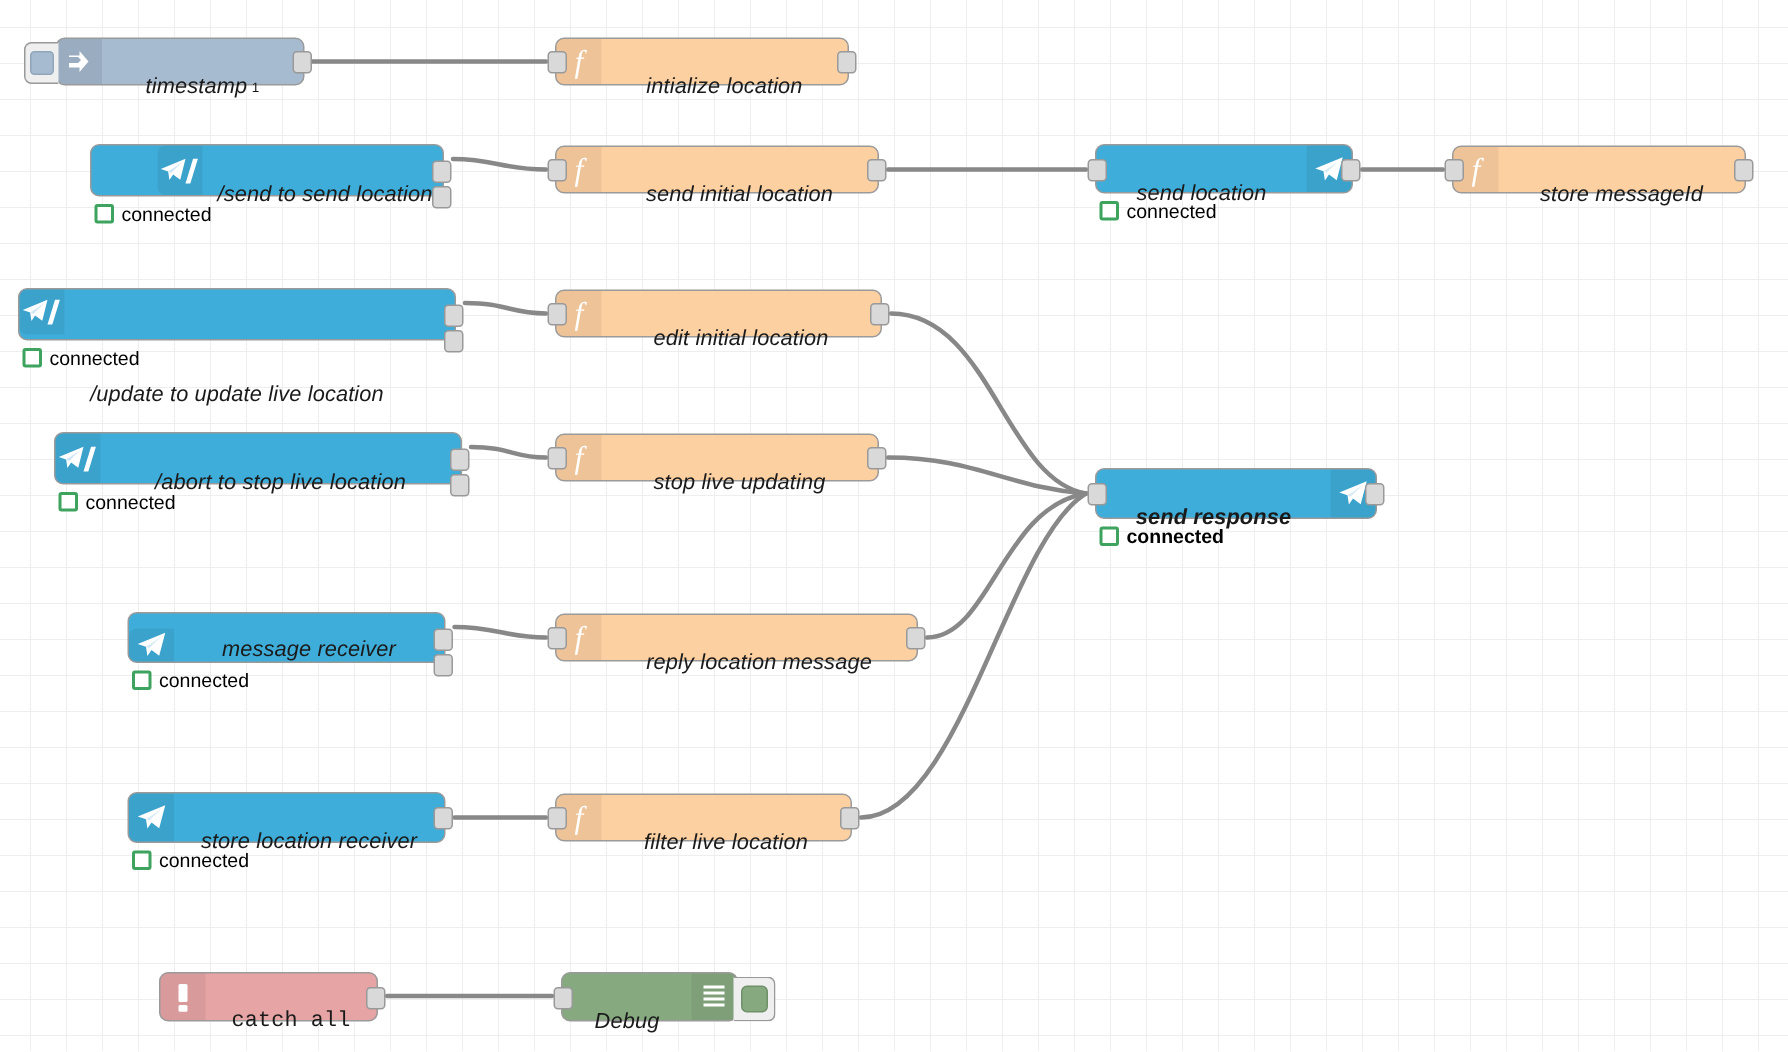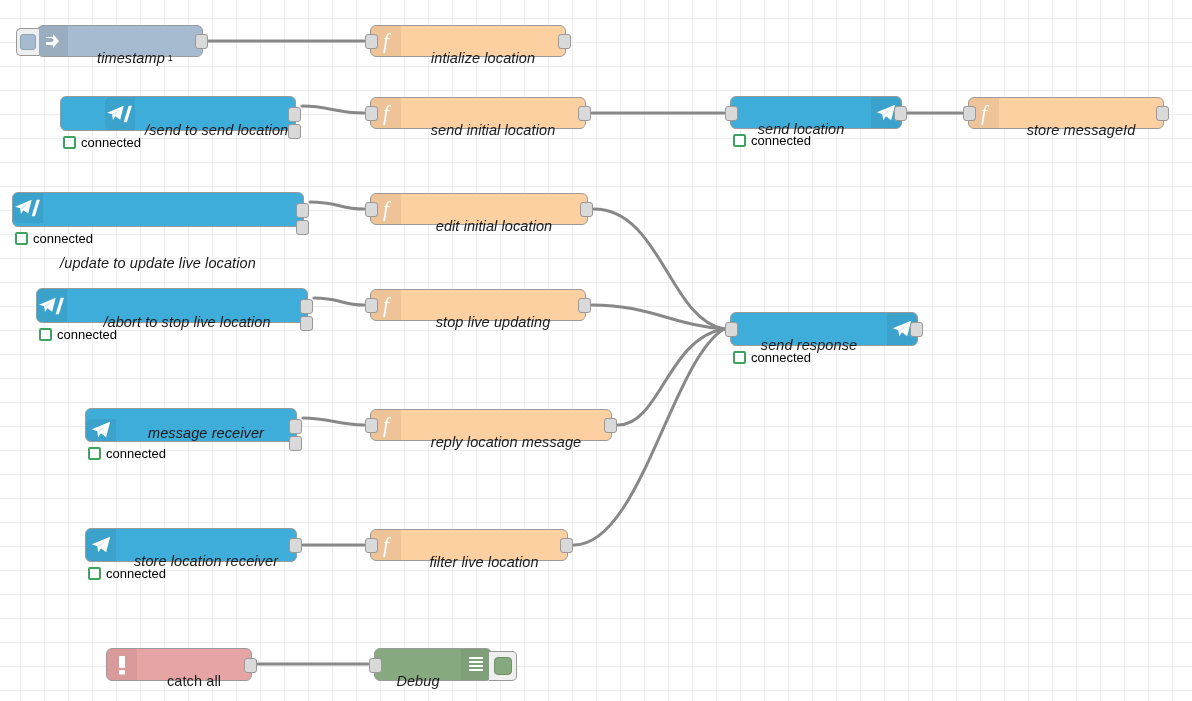--- a/index.html
+++ b/index.html
@@ -311,21 +311,21 @@
       <div class="node n-function" style="left: 370px; top: 289px; width: 216px; height: 32px;">
         <div class="node-icon">
           <svg width="22" height="24" viewBox="0 0 22 24">
             <text x="11" y="19" font-family="Liberation Serif, serif" font-size="21" font-style="italic" text-anchor="middle" fill="#ffffff">f</text>
           </svg>
         </div>
         <div class="node-label">stop live updating</div>
         <div class="port in"></div>
         <div class="port out"></div>
       </div>
-      <div class="node n-telegram" style="left: 730px; top: 312px; width: 188px; height: 34px;">
+      <div class="node n-telegram" style="left: 730px; top: 312px; width: 188px; height: 34px; font-weight: bold;">
         <div class="node-label">send response</div>
         <div class="node-icon right">
           <svg width="22" height="22" viewBox="0 0 24 24">
             <path d="M22 3 L2 11.2 L8 13.3 L9 20 L12 15.6 L17.6 19.8 Z" fill="#ffffff"></path>
             <path d="M8 13.3 L19 6 L10.2 14.4 Z" fill="#d9ecf6"></path>
           </svg>
         </div>
         <div class="port in"></div>
         <div class="port out"></div>
         <div class="status">
@@ -375,21 +375,21 @@
       <div class="node n-function" style="left: 370px; top: 529px; width: 198px; height: 32px;">
         <div class="node-icon">
           <svg width="22" height="24" viewBox="0 0 22 24">
             <text x="11" y="19" font-family="Liberation Serif, serif" font-size="21" font-style="italic" text-anchor="middle" fill="#ffffff">f</text>
           </svg>
         </div>
         <div class="node-label">filter live location</div>
         <div class="port in"></div>
         <div class="port out"></div>
       </div>
-      <div class="node n-catch" style="left: 106px; top: 648px; width: 146px; height: 33px;">
+      <div class="node n-catch" style="left: 106px; top: 648px; width: 146px; height: 33px; font-family: Liberation Mono, monospace;">
         <div class="node-icon">
           <svg width="16" height="24" viewBox="0 0 16 24">
             <rect x="5" y="3" width="6" height="12" rx="1" fill="#ffffff"></rect>
             <rect x="5" y="17" width="6" height="4.5" rx="1" fill="#ffffff"></rect>
           </svg>
         </div>
         <div class="node-label upright">catch all</div>
         <div class="port out"></div>
       </div>
       <div class="node n-debug" style="left: 374px; top: 648px; width: 118px; height: 33px;">

